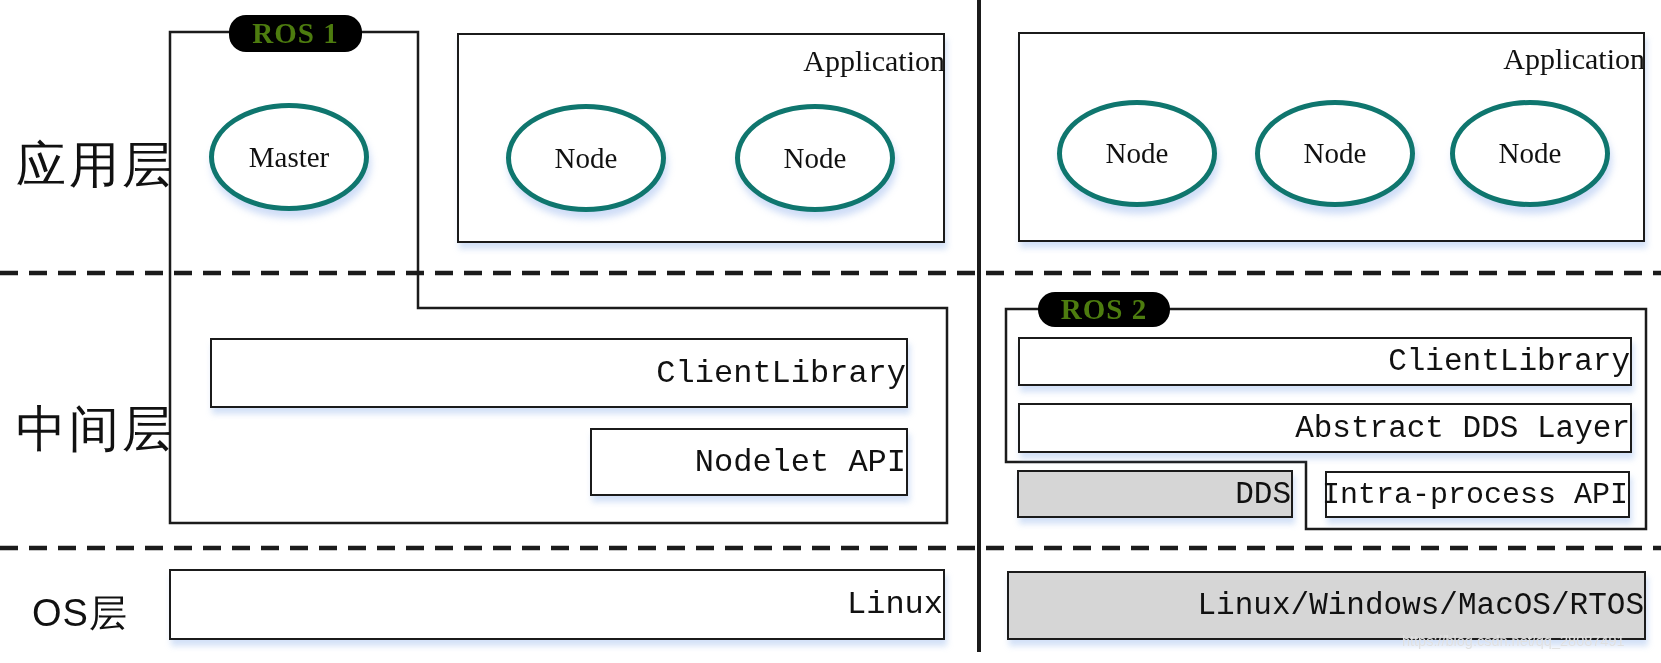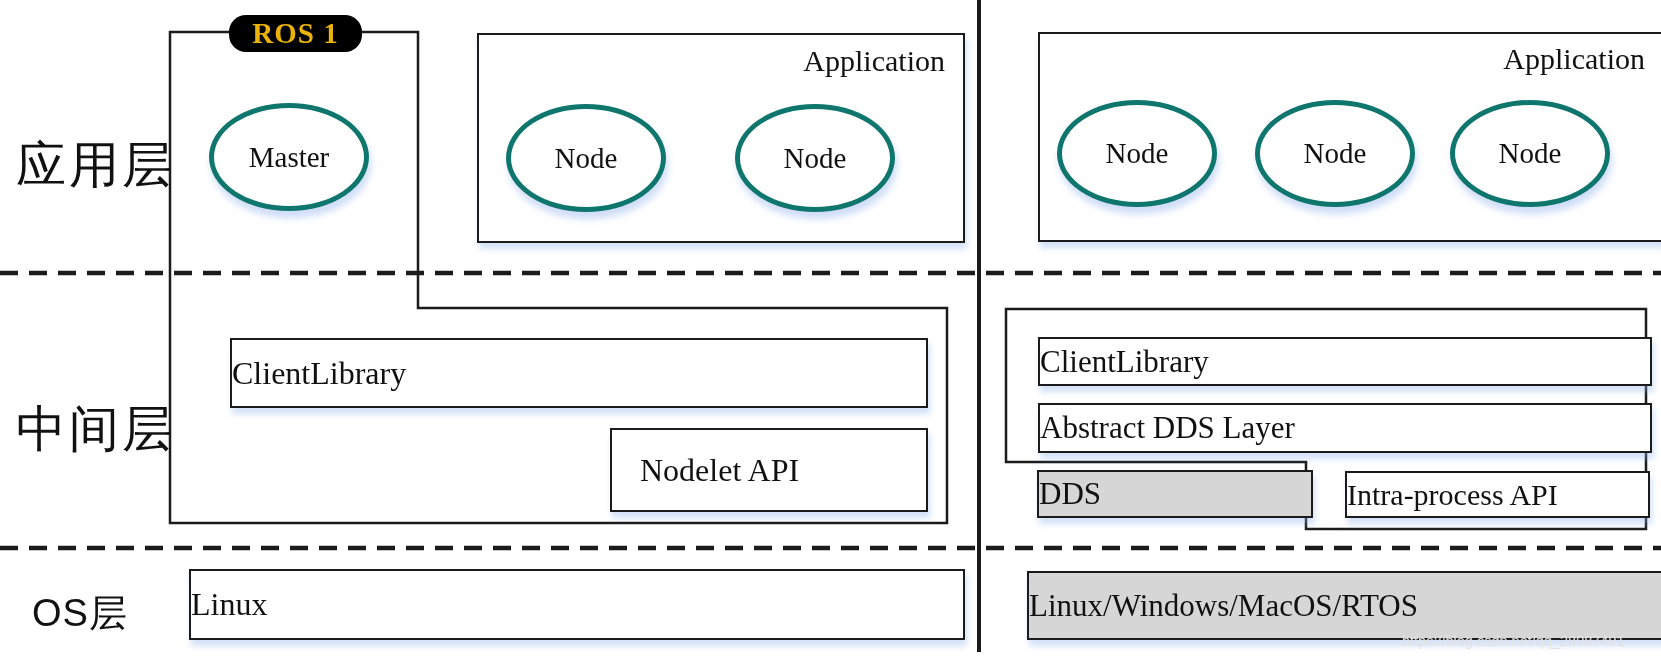--- a/index.html
+++ b/index.html
@@ -10,45 +10,44 @@
     overflow:hidden;
     font-family:"Liberation Serif", serif;
     color:#111;
   }
   #bg-svg{position:absolute;left:0;top:0;z-index:1;}
   .box{
     position:absolute;
     box-sizing:border-box;
     background:#ffffff;
     border:2px solid #1b1b1b;
-    display:flex;align-items:center;justify-content:flex-start;
-    font-family:Liberation Serif, serif;
+    display:flex;align-items:center;justify-content:flex-end;
+    font-family:Liberation Mono, monospace;
     box-shadow:2px 6px 6px rgba(140,175,235,0.38);
     z-index:2;
     white-space:nowrap;
-    margin-left:20px;
   }
   .box.gray{background:#d6d6d6;}
   .ellipse{
     position:absolute;
     box-sizing:border-box;
     background:#ffffff;
     border:5px solid #0f766e;
     border-radius:50%;
     display:flex;align-items:center;justify-content:center;
     font-size:29px;
     box-shadow:2px 7px 7px rgba(140,175,235,0.42);
     z-index:3;
   }
   .app-title{
     position:absolute;text-align:right;font-size:30px;z-index:3;
   }
   .tag{
     position:absolute;
-    background:#000000;color:#eab308;
+    background:#000000;color:#4d7c0f;
     display:flex;align-items:center;justify-content:center;
     font-weight:bold;font-size:29px;
     font-family:"Liberation Serif", serif;
     z-index:4;
     letter-spacing:1px;
     border-radius:17px;
   }
   .layer-label{
     position:absolute;
     font-family:"Liberation Sans", sans-serif;
@@ -102,39 +101,40 @@
   <div class="ellipse" style="left:506px;top:104px;width:160px;height:108px;">
     <span>Node</span>
   </div>
   <div class="ellipse" style="left:735px;top:104px;width:160px;height:108px;">
     <span>Node</span>
   </div>
 
   <div class="box" style="left:210px;top:338px;width:698px;height:70px;font-size:32px;">
     <span>ClientLibrary</span>
   </div>
-  <div class="box" style="left:590px;top:428px;width:318px;height:84px;font-size:32px;padding-left:28px;">
+  <div class="box" style="left:590px;top:428px;width:318px;height:68px;font-size:32px;padding-left:28px;">
     <span>Nodelet API</span>
   </div>
   <div class="box" style="left:169px;top:569px;width:776px;height:71px;font-size:32px;">
     <span>Linux</span>
   </div>
 
   <div class="box" style="left:1018px;top:32px;width:627px;height:210px;"></div>
   <div class="app-title" style="left:1018px;top:42px;width:627px;">Application</div>
   <div class="ellipse" style="left:1057px;top:100px;width:160px;height:107px;">
     <span>Node</span>
   </div>
   <div class="ellipse" style="left:1255px;top:100px;width:160px;height:107px;">
     <span>Node</span>
   </div>
   <div class="ellipse" style="left:1450px;top:100px;width:160px;height:107px;">
     <span>Node</span>
   </div>
 
+  <div class="tag" style="left:1038px;top:292px;width:132px;height:35px;">ROS 2</div>
 
   <div class="box" style="left:1018px;top:337px;width:614px;height:49px;font-size:31px;">
     <span>ClientLibrary</span>
   </div>
   <div class="box" style="left:1018px;top:403px;width:614px;height:50px;font-size:31px;">
     <span>Abstract DDS Layer</span>
   </div>
   <div class="box gray" style="left:1017px;top:470px;width:276px;height:48px;font-size:31px;">
     <span>DDS</span>
   </div>

